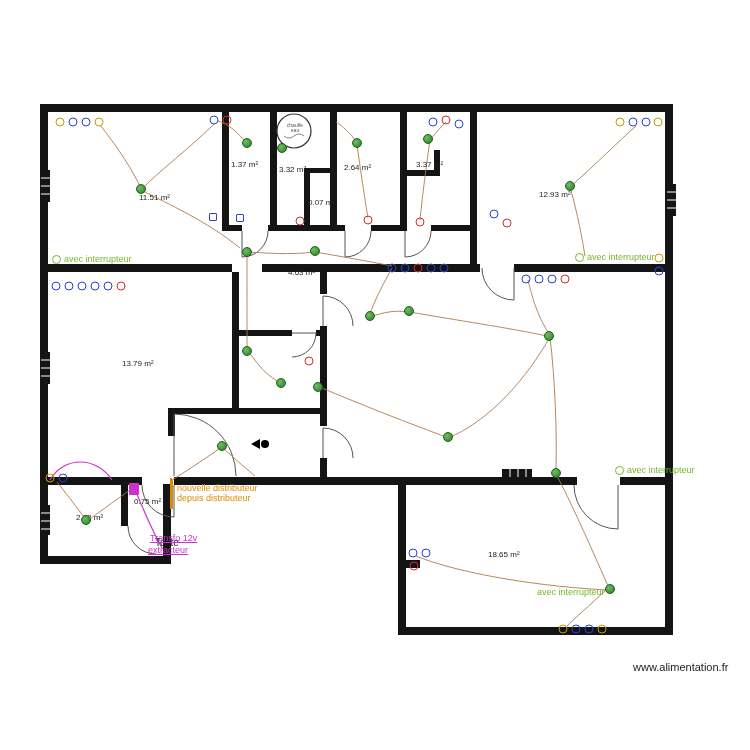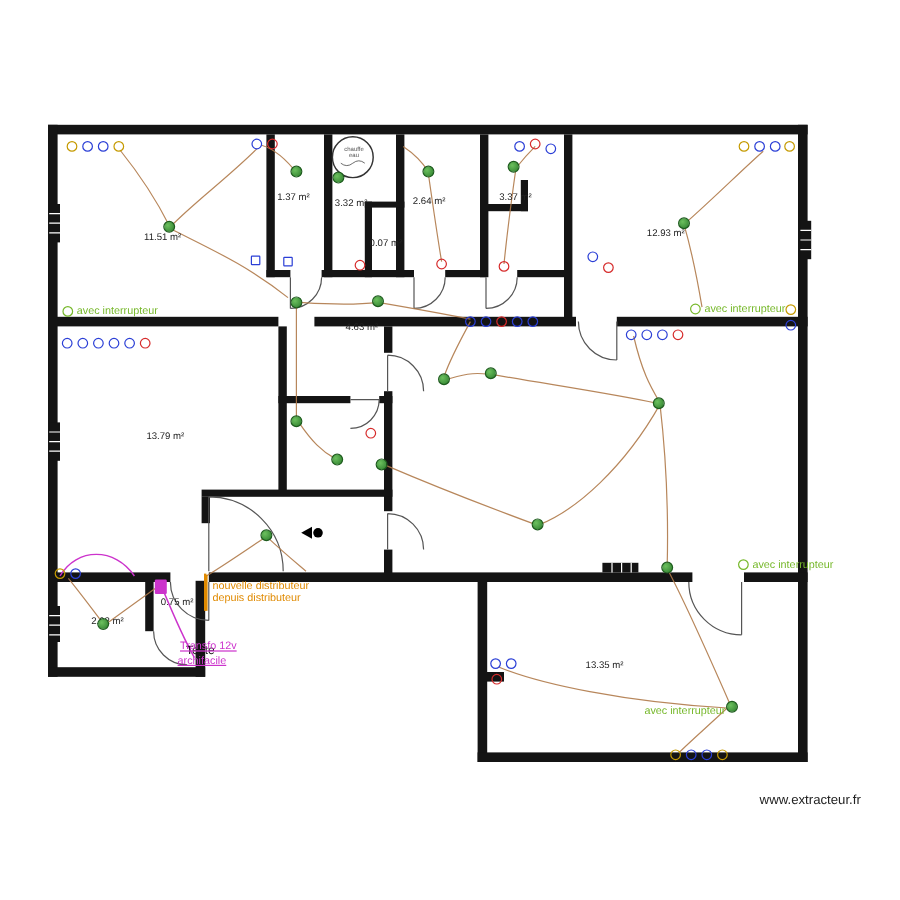--- a/index.html
+++ b/index.html
@@ -156,28 +156,28 @@
       <path d="M284 136 q5 4 10 0 q5 -4 10 0" fill="none" stroke="#666" stroke-width="0.8"></path>
     </g>
   </svg>
 
   <div class="wh-label">chauffe eau</div>
 
   <span class="room-label" style="left:231px;top:160px">1.37 m²</span>
   <span class="room-label" style="left:279px;top:165px">3.32 m²</span>
   <span class="room-label" style="left:344px;top:163px">2.64 m²</span>
   <span class="room-label" style="left:416px;top:160px">3.37 m²</span>
-  <span class="room-label" style="left:120px;top:193px">11.51 m²</span>
+  <span class="room-label" style="left:139px;top:193px">11.51 m²</span>
   <span class="room-label" style="left:539px;top:190px">12.93 m²</span>
   <span class="room-label" style="left:308px;top:198px">0.07 m²</span>
   <span class="room-label" style="left:288px;top:268px">4.63 m²</span>
   <span class="room-label" style="left:122px;top:359px">13.79 m²</span>
   <span class="room-label" style="left:76px;top:513px">2.92 m²</span>
   <span class="room-label" style="left:134px;top:497px">0.75 m²</span>
-  <span class="room-label" style="left:488px;top:550px">13.35 m²</span>
+  <span class="room-label" style="left:488px;top:550px">18.65 m²</span>
 
   <div class="anno green" style="left:52px;top:254px">
     <span class="anno-icon"></span>
     <span>avec interrupteur</span>
   </div>
   <div class="anno green" style="left:575px;top:252px">
     <span class="anno-icon"></span>
     <span>avec interrupteur</span>
   </div>
   <div class="anno green" style="left:615px;top:465px">
@@ -189,21 +189,21 @@
   </div>
 
   <div class="supply-bar"></div>
   <div class="anno orange" style="left:177px;top:483px">
     <div>nouvelle distributeur</div>
     <div>depuis distributeur</div>
   </div>
 
   <div class="anno black" style="left:155px;top:537px">Texte</div>
   <div class="anno magenta" style="left:150px;top:533px">Transfo 12v</div>
-  <div class="anno magenta" style="left:148px;top:545px">archifacile</div>
+  <div class="anno magenta" style="left:148px;top:545px">extracteur</div>
 
   <div class="lock">
     <span class="tri"></span>
     <span class="dot"></span>
   </div>
 
   <div id="symbol-layer">
       <div class="sym pair" style="left: 60px; top: 122px;"></div>
       <div class="sym socket" style="left: 73px; top: 122px;"></div>
       <div class="sym socket" style="left: 86px; top: 122px;"></div>
@@ -266,14 +266,14 @@
       <div class="sym socket" style="left: 426px; top: 553px;"></div>
       <div class="sym switch" style="left: 414px; top: 566px;"></div>
       <div class="sym light" style="left: 610px; top: 589px;"></div>
       <div class="sym pair" style="left: 563px; top: 629px;"></div>
       <div class="sym socket" style="left: 576px; top: 629px;"></div>
       <div class="sym socket" style="left: 589px; top: 629px;"></div>
       <div class="sym pair" style="left: 602px; top: 629px;"></div>
       <div class="sym transfo" style="left: 134px; top: 489px;"></div>
     </div>
 
-  <div class="watermark">www.extracteur.fr</div>
+  <div class="watermark">www.alimentation.fr</div>
 </div>
 
 </body></html>

